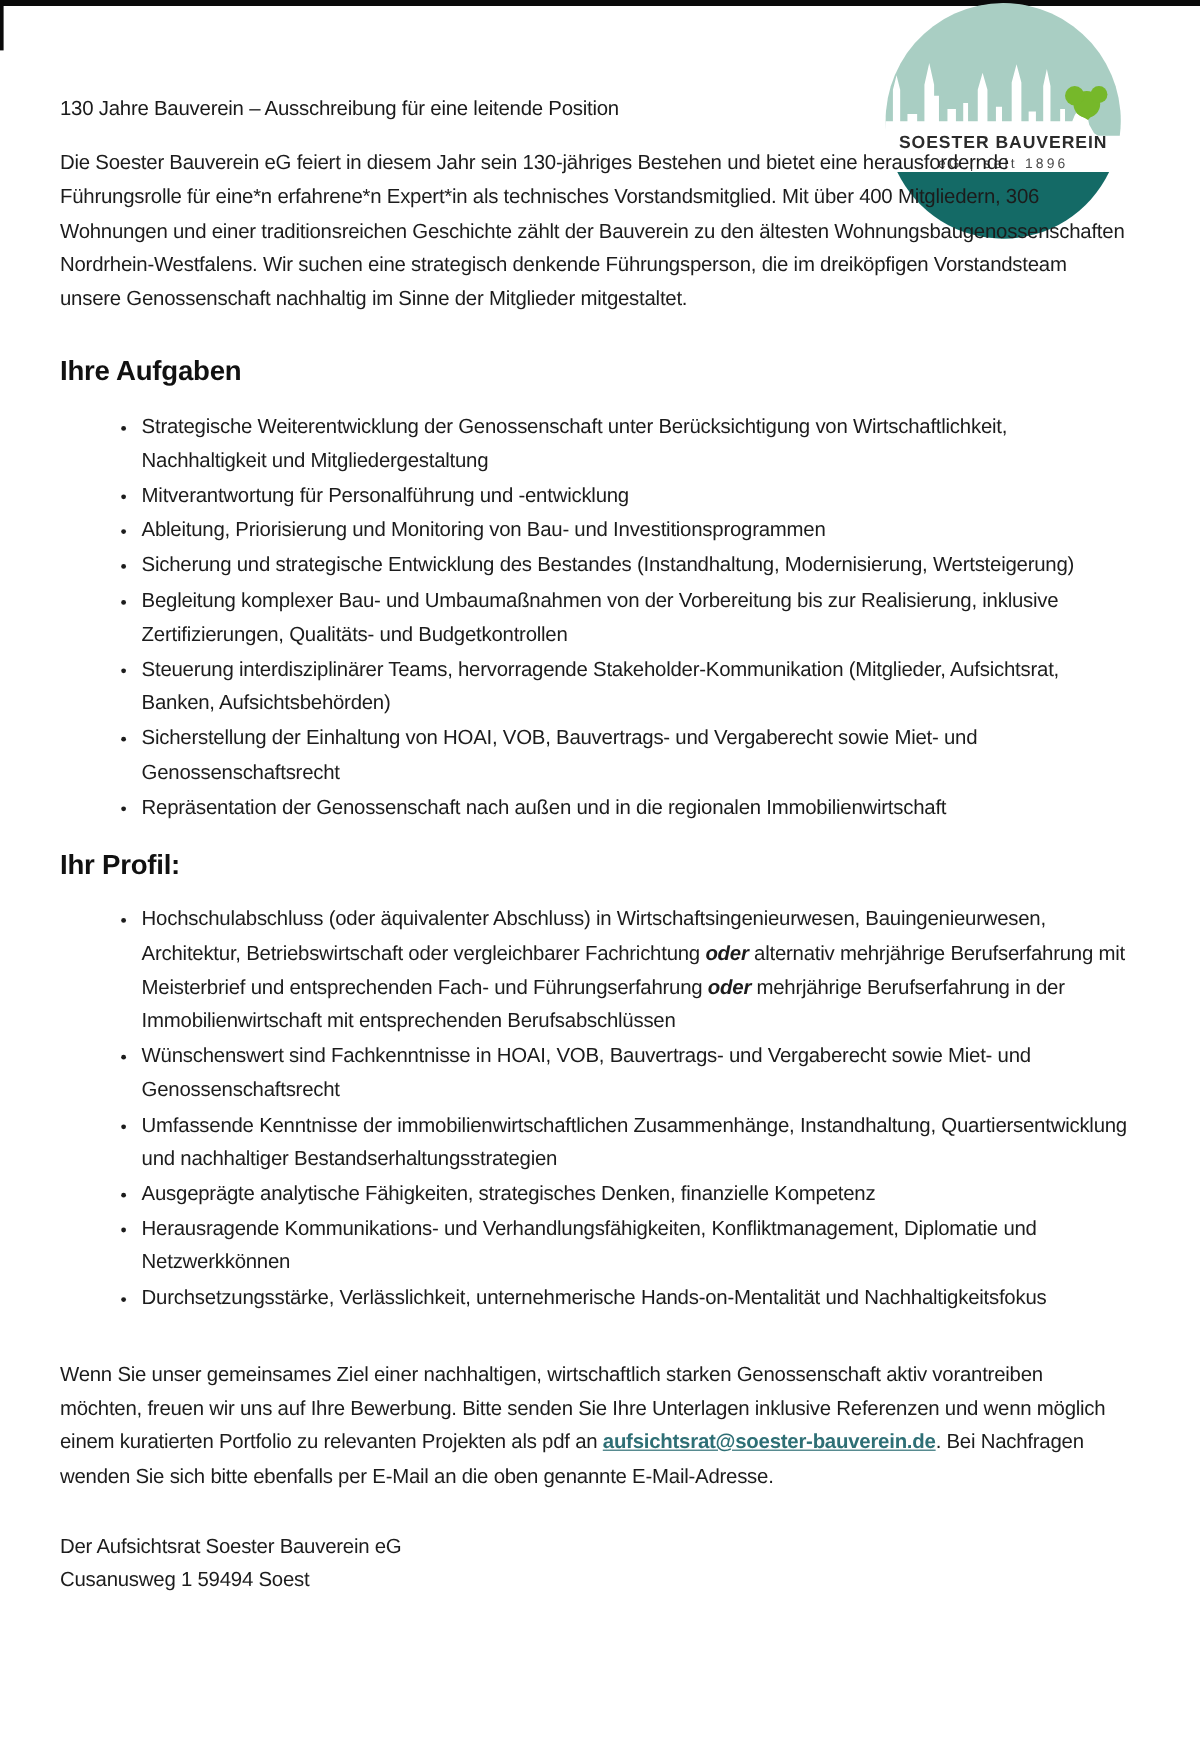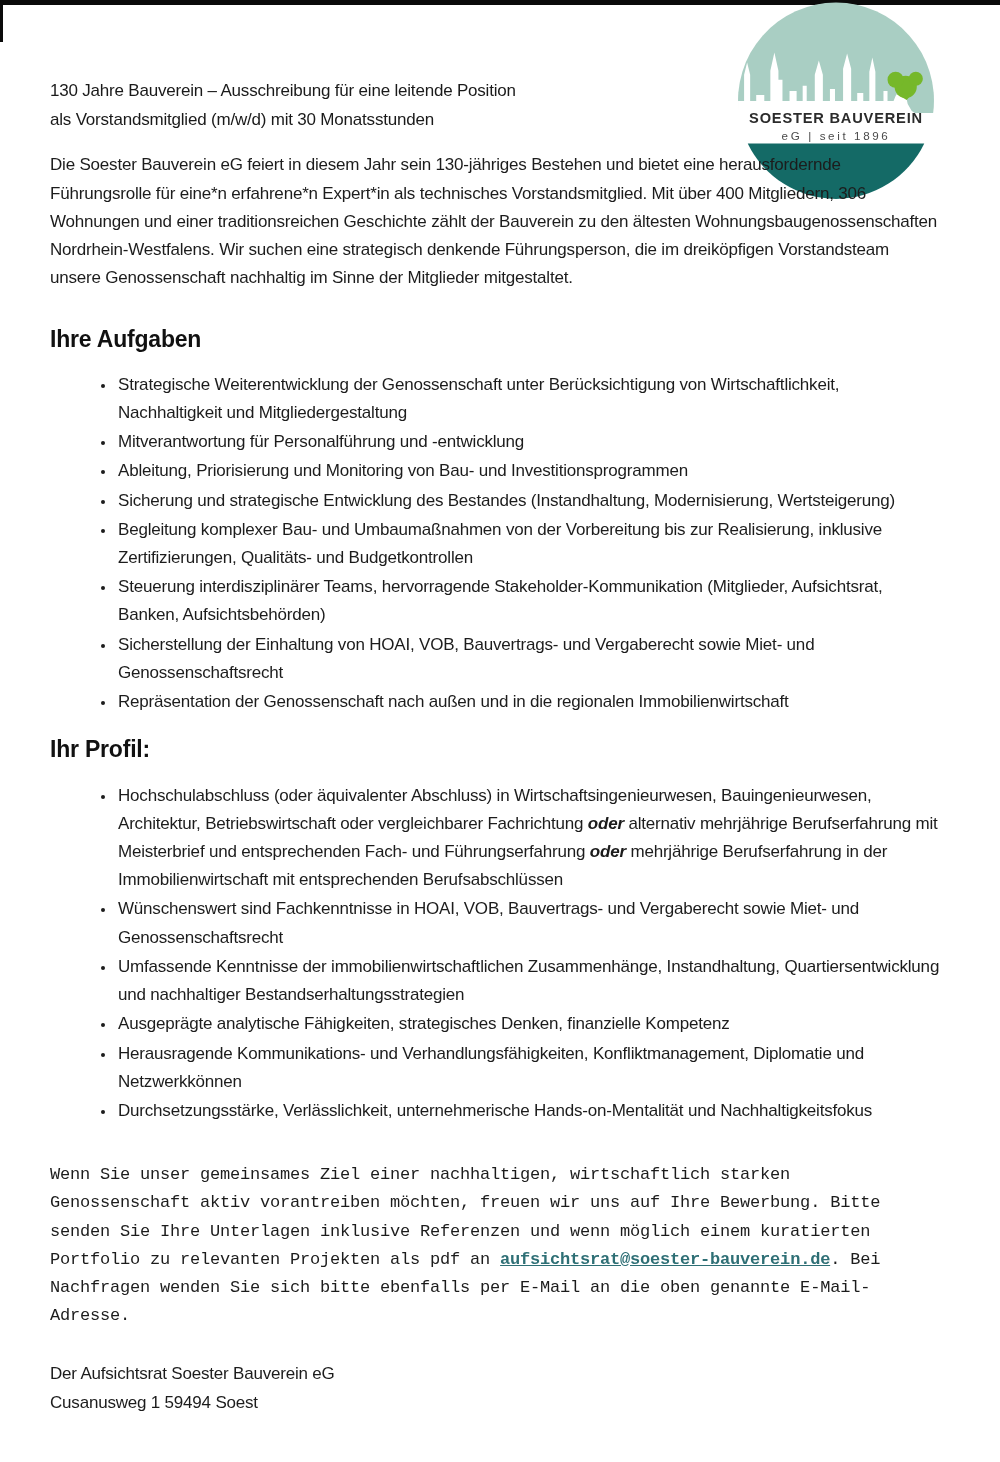--- a/index.html
+++ b/index.html
@@ -73,21 +73,20 @@
   }
   ul.bullets li::marker {
     font-size: 14px;
     color: #1c1c1c;
   }
   .profil-heading {
     margin-top: 14px;
   }
   .closing {
     margin-top: 36px;
-    font-family: Liberation Mono, monospace;
   }
   .closing a {
     color: #2e6f75;
     font-weight: bold;
     text-decoration: underline;
   }
   .footer {
     margin-top: 30px;
   }
   .oder-accent {
@@ -137,21 +136,20 @@
       <text x="100" y="139" text-anchor="middle" font-family="Liberation Sans, DejaVu Sans, sans-serif" font-size="11.5" letter-spacing="2.6" fill="#4a4a4a">eG | seit 1896</text>
 
       <path d="M 12.6,142 A 97,97 0 0 0 187.4,142 Z" fill="#146a66"></path>
     </svg>
   </div>
 
   <div class="content">
 
     <div class="title">
       <div>130 Jahre Bauverein – Ausschreibung für eine leitende Position</div>
-      <div>als Vorstandsmitglied (m/w/d) mit 30 Monatsstunden</div>
     </div>
 
     <p class="intro">Die Soester Bauverein eG feiert in diesem Jahr sein 130-jähriges Bestehen und bietet eine herausfordernde Führungsrolle für eine*n erfahrene*n Expert*in als technisches Vorstandsmitglied. Mit über 400 Mitgliedern, 306 Wohnungen und einer traditionsreichen Geschichte zählt der Bauverein zu den ältesten Wohnungsbaugenossenschaften Nordrhein-Westfalens. Wir suchen eine strategisch denkende Führungsperson, die im dreiköpfigen Vorstandsteam unsere Genossenschaft nachhaltig im Sinne der Mitglieder mitgestaltet.</p>
 
     <p class="section-heading">Ihre Aufgaben</p>
 
     <ul class="bullets">
       <li>Strategische Weiterentwicklung der Genossenschaft unter Berücksichtigung von Wirtschaftlichkeit, Nachhaltigkeit und Mitgliedergestaltung</li>
       <li>Mitverantwortung für Personalführung und -entwicklung</li>
       <li>Ableitung, Priorisierung und Monitoring von Bau- und Investitionsprogrammen</li>

